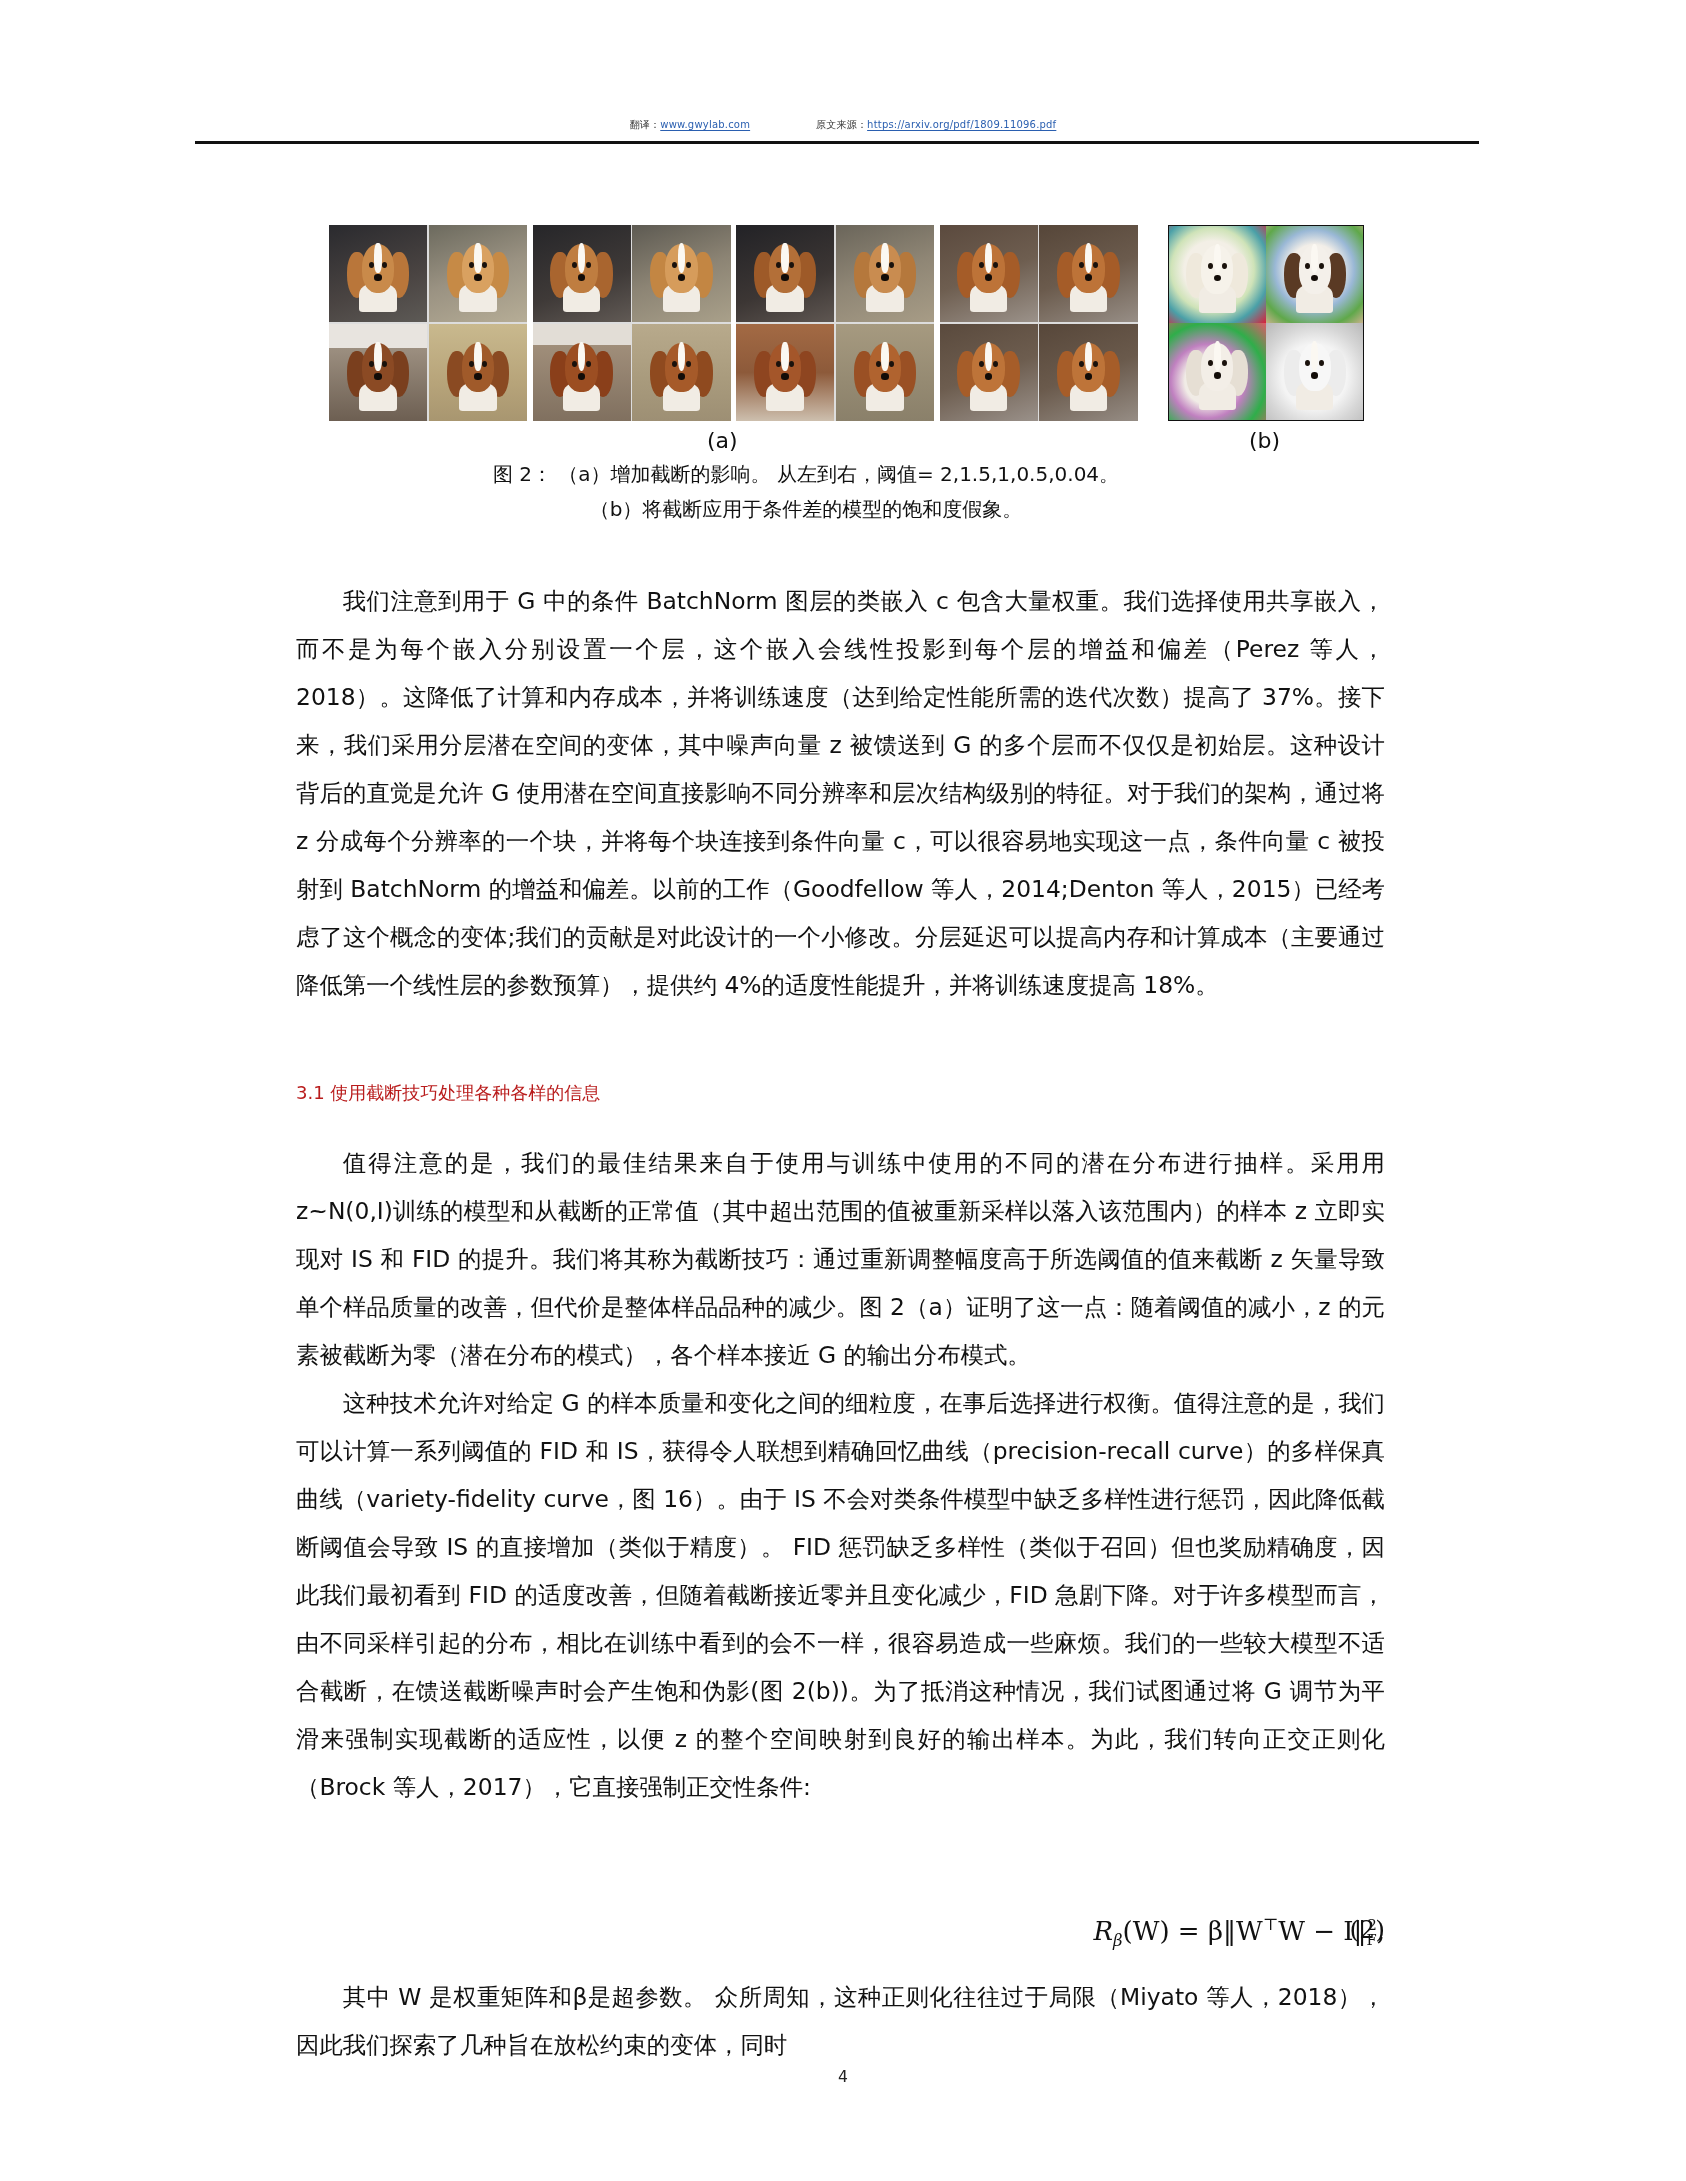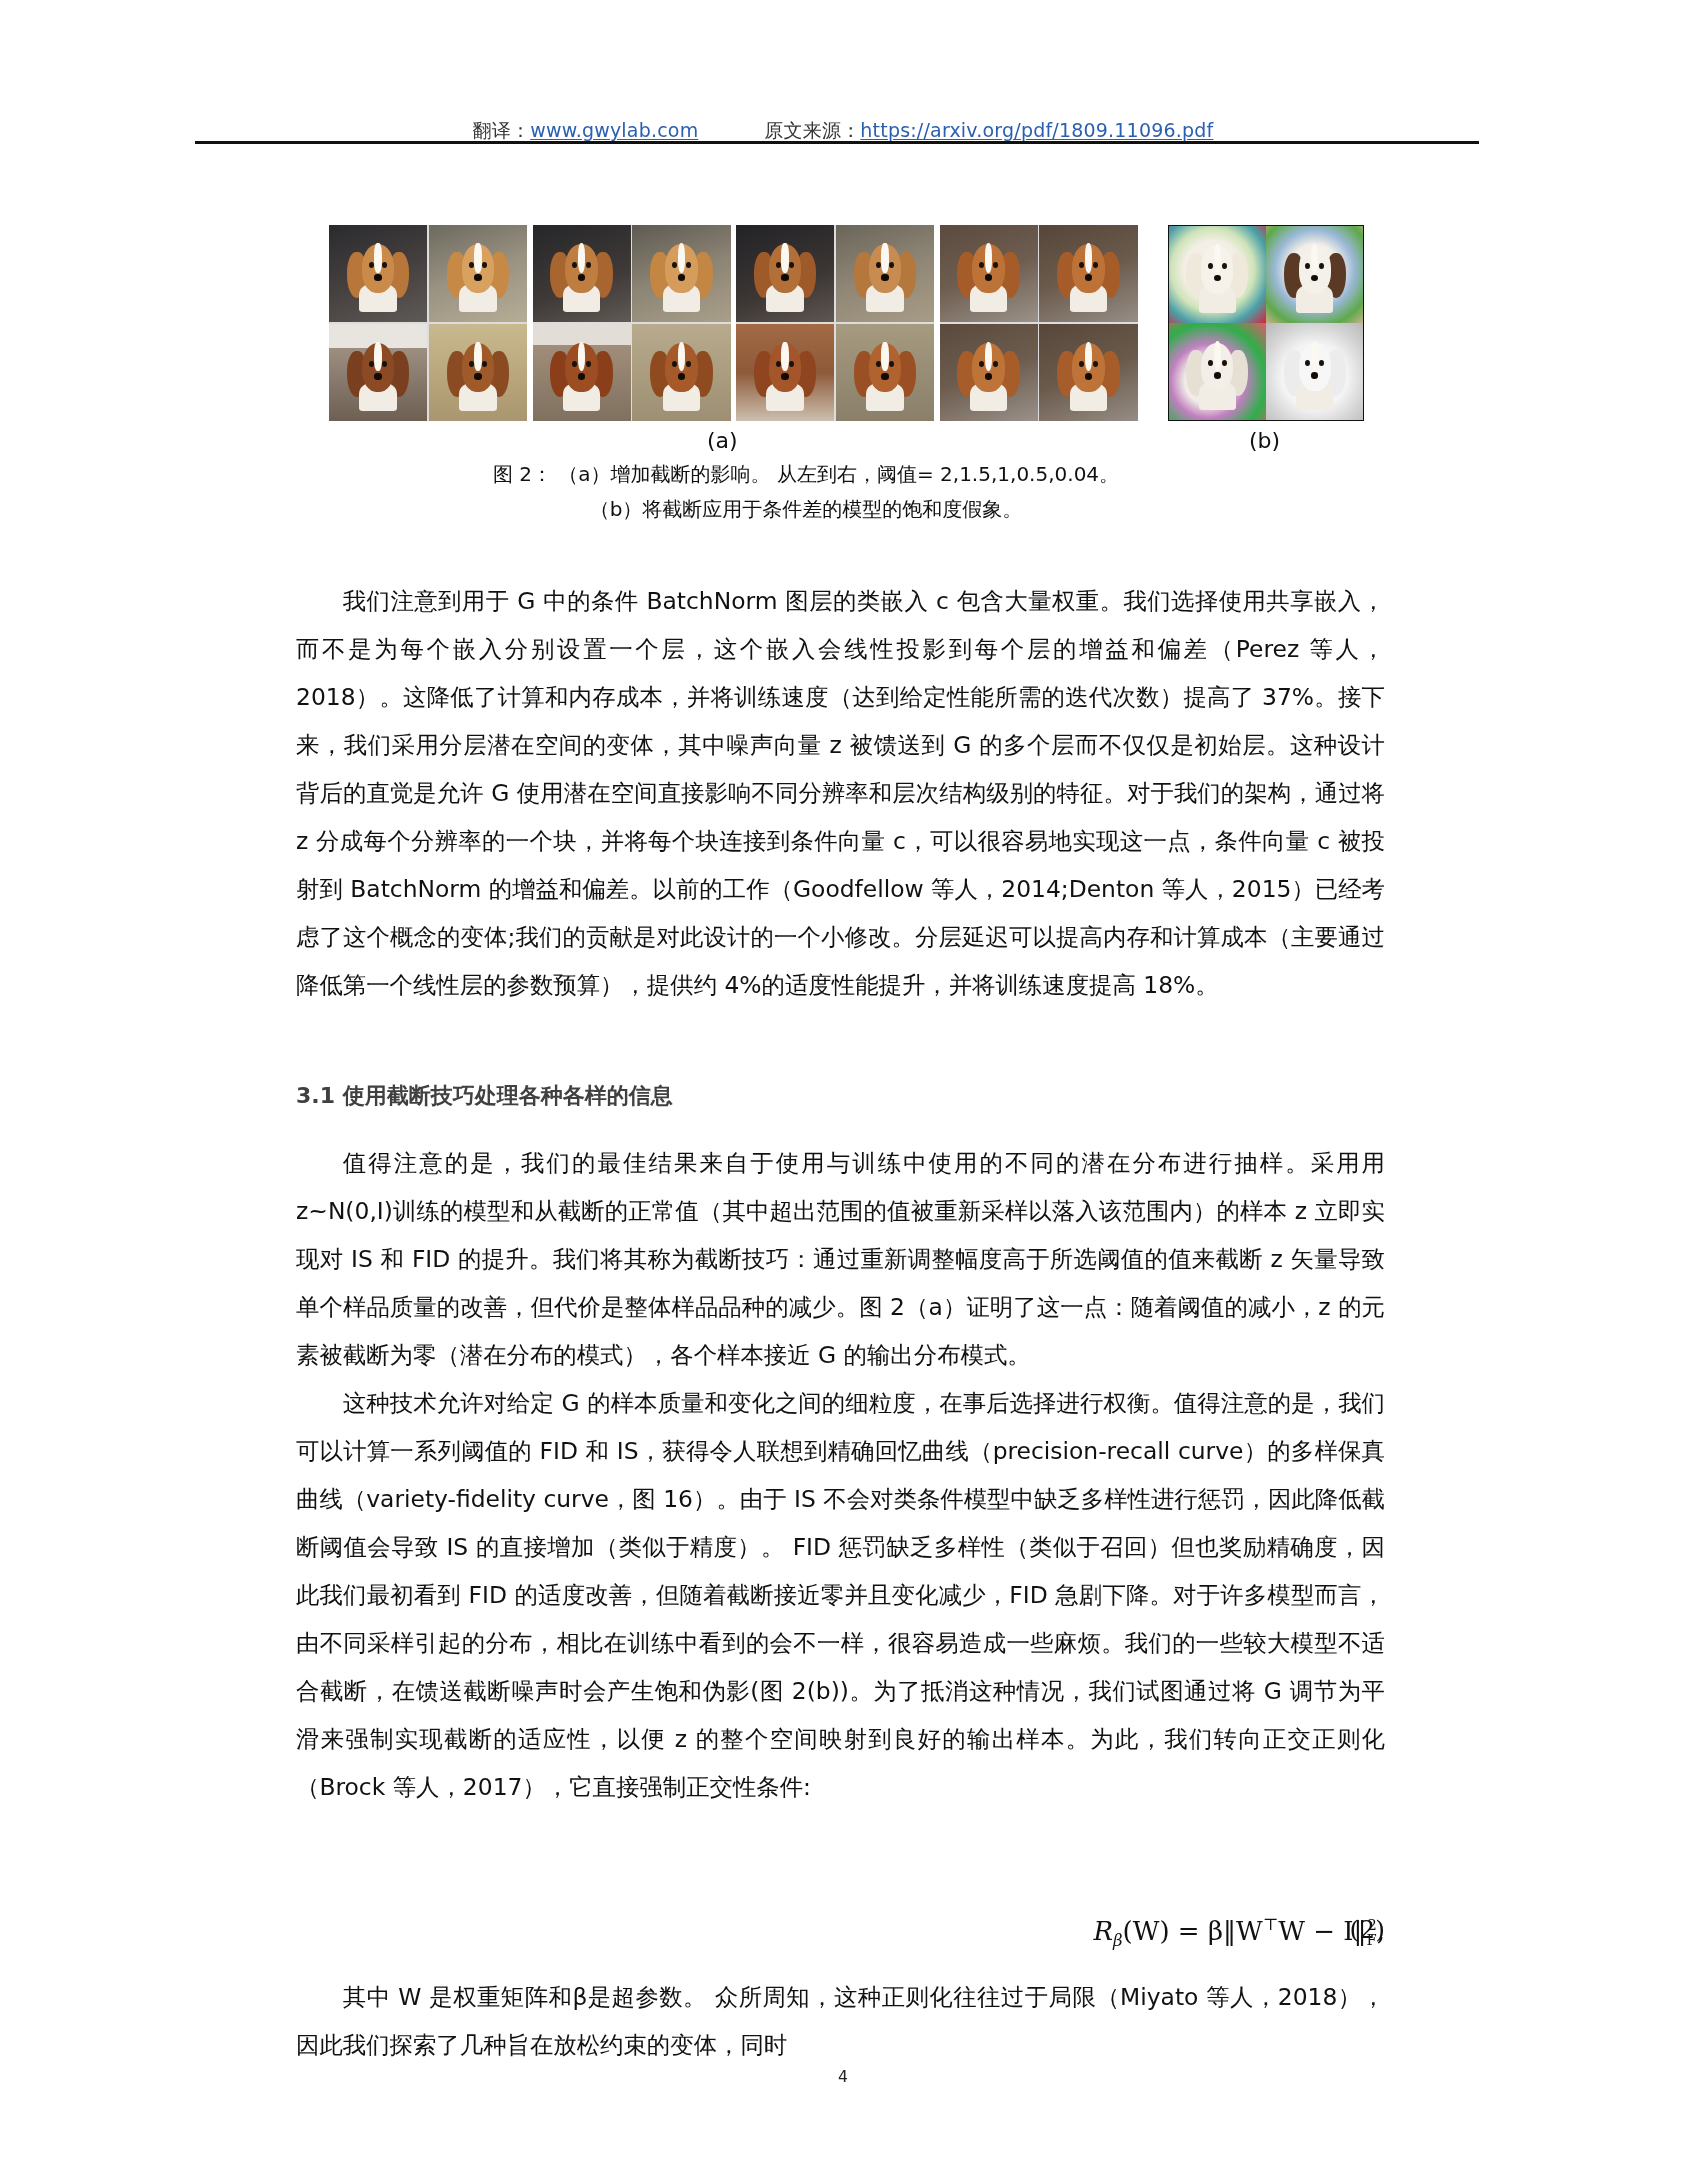--- a/index.html
+++ b/index.html
@@ -1,19 +1,19 @@
 <!DOCTYPE html>
 <html style="font-size:14.7px"><head>
 <meta charset="utf-8">
 <style>
   html, body { margin:0; padding:0; background:#fff; }
   body { width:1686px; height:2182px; position:relative; overflow:hidden;
          font-family:"DejaVu Sans", "Liberation Sans", sans-serif; color:#111; }
   .header { position:absolute; top:118px; left:0; width:1686px; text-align:center;
-            font-size:19px; color:#333; letter-spacing:0.2px; }
+            font-size:10px; color:#333; letter-spacing:0.2px; }
   .header .lnk { color:#2a5fb0; text-decoration:underline; text-underline-offset:1.8px; }
   .header .gap { display:inline-block; width:66px; }
   .rule { position:absolute; top:141px; left:195px; width:1284px; height:2.8px; background:#111; }
 
   .fig-a { position:absolute; top:225px; left:329px; width:812px; height:196px; display:flex; gap:5.5px; }
   .group { width:198px; height:196px; display:grid; grid-template-columns:1fr 1fr; grid-template-rows:1fr 1fr; gap:1.8px; background:#ddd; }
   .tile { position:relative; overflow:hidden; }
   .fig-b { position:absolute; top:225px; left:1168px; width:194px; height:194px; border:1.4px solid #111;
            display:grid; grid-template-columns:1fr 1fr; grid-template-rows:1fr 1fr; gap:0.9px; background:#888; }
 
@@ -30,21 +30,21 @@
 
   .label-a { position:absolute; top:428px; left:707px; font-size:22px; color:#111; }
   .label-b { position:absolute; top:428px; left:1249px; font-size:22px; color:#111; }
   .caption { position:absolute; left:0; width:1686px; text-align:center; font-size:20px; color:#111; }
   .cap1 { top:461px; left:-37px; }
   .cap2 { top:496px; left:-37px; }
 
   .text { position:absolute; left:296px; width:1089px; font-size:23.4px; line-height:48px; color:#111;
           text-align:justify; }
   .p { margin:0; text-indent:2em; }
-  .sec { position:absolute; left:296px; top:1081px; font-size:22px; font-weight:bold; color:#404040; }
+  .sec { position:absolute; left:296px; top:1081px; font-size:18px; font-weight:normal; color:#b91c1c; }
   .eq { position:absolute; left:296px; width:1089px; top:1915px; height:44px;
         font-family:"DejaVu Serif", "Liberation Serif", serif; font-size:26px; }
   .eq .body { position:absolute; left:0; width:100%; text-align:right; top:0; }
   .eq .num { position:absolute; right:0; top:0; font-size:25px; }
   .pagenum { position:absolute; top:2068px; left:0; width:1686px; text-align:center; font-size:15.6px; color:#222; }
 </style>
 </head>
 <body>
 
 <div class="header">

